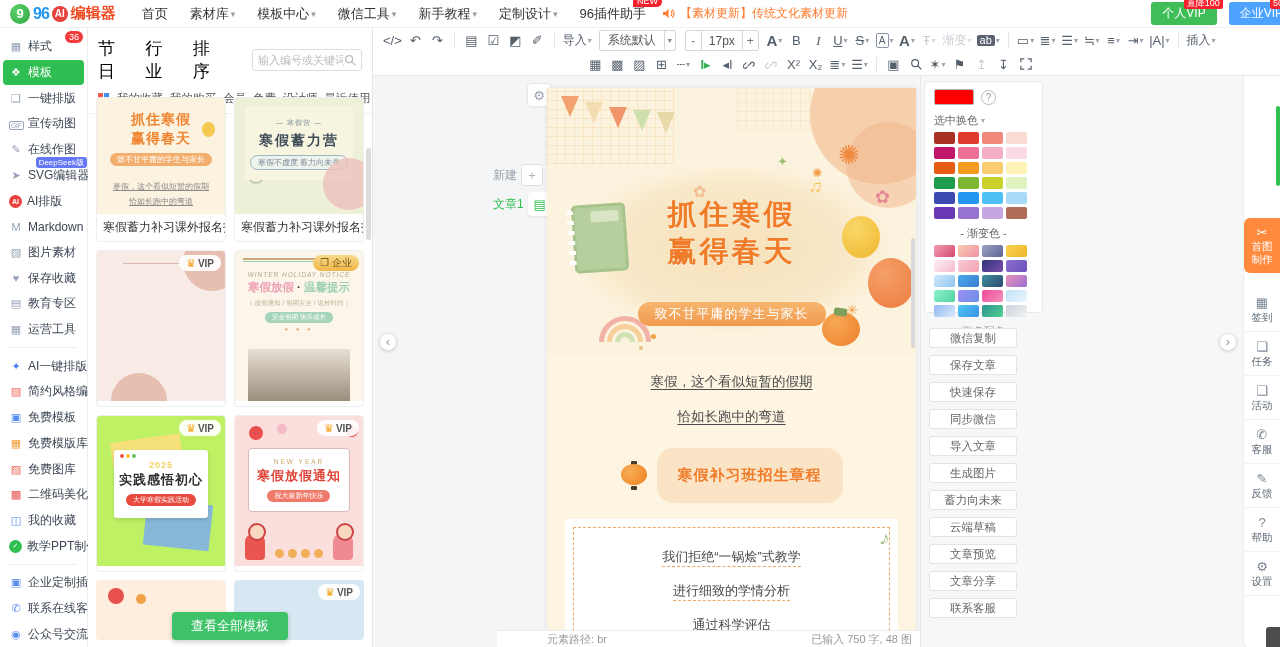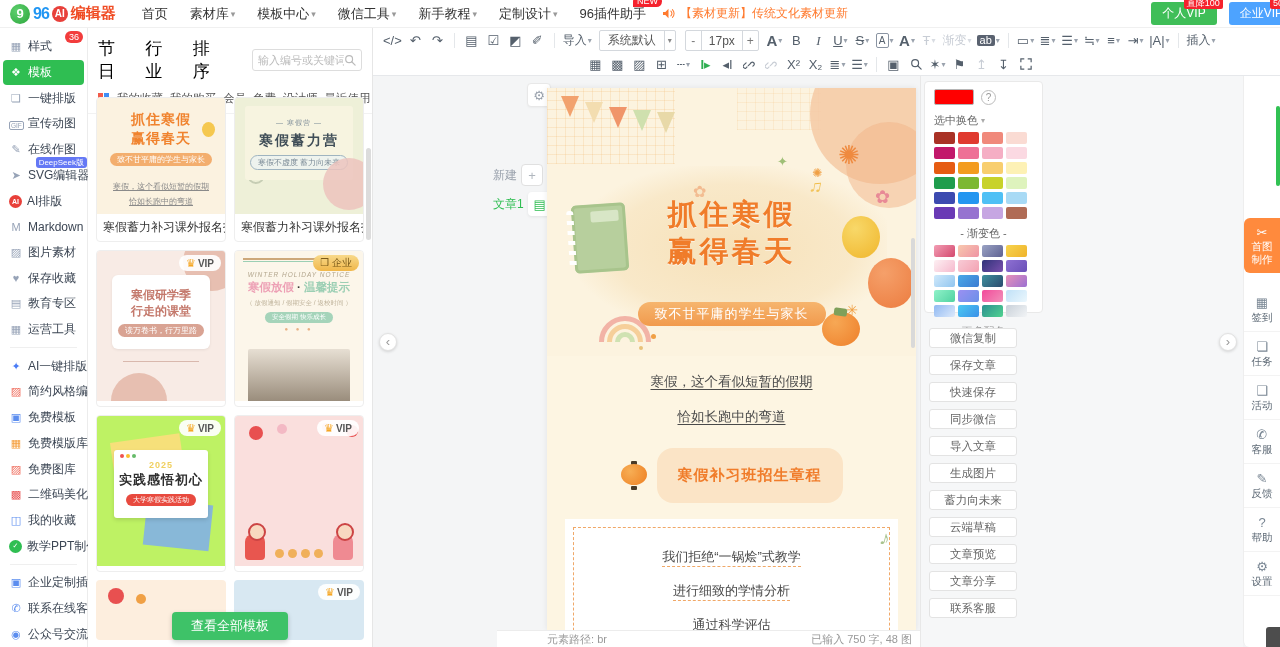--- a/index.html
+++ b/index.html
@@ -425,24 +425,20 @@
                 <div class="a-pill">寒假不虚度 蓄力向未来</div>
               </div>
             </div>
           </div>
           <div class="caption">寒假蓄力补习课外报名招...</div>
         </div>
         <div class="card">
           <div class="poster">
             <span class="pbadge vip"><span class="crown">♛</span>VIP</span>
             <div class="art art3">
-              <div class="wcard">
-                <div class="a-ttl">寒假研学季<br>行走的课堂</div>
-                <div class="a-pill">读万卷书，行万里路</div>
-              </div>
               <div class="dline"></div>
             </div>
           </div>
           <div class="caption">寒假研学季行走的课堂</div>
         </div>
         <div class="card">
           <div class="poster">
             <span class="pbadge ent">❒ 企业</span>
             <div class="art art4">
               <div class="rule"></div>
@@ -472,20 +468,25 @@
                 <div class="a-pill">大学寒假实践活动</div>
               </div>
             </div>
           </div>
           <div class="caption">中小学高校寒假实践感悟...</div>
         </div>
         <div class="card">
           <div class="poster">
             <span class="pbadge vip"><span class="crown">♛</span>VIP</span>
             <div class="art art6">
+              <div class="wboard">
+                <div class="a-eyebrow">NEW YEAR</div>
+                <div class="a-ttl">寒假放假通知</div>
+                <div class="a-pill">祝大家新年快乐</div>
+              </div>
               <span class="kid l"></span>
               <span class="kid r"></span>
               <div class="fdots">
                 <i></i>
                 <i></i>
                 <i></i>
                 <i></i>
               </div>
             </div>
           </div>

